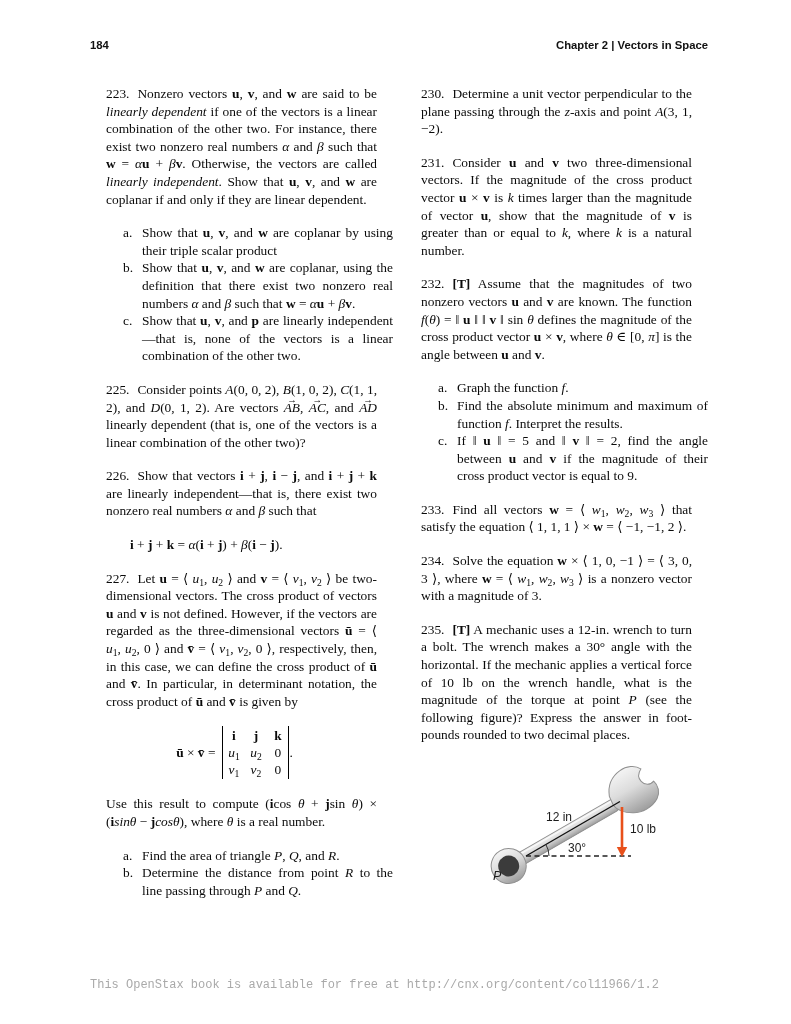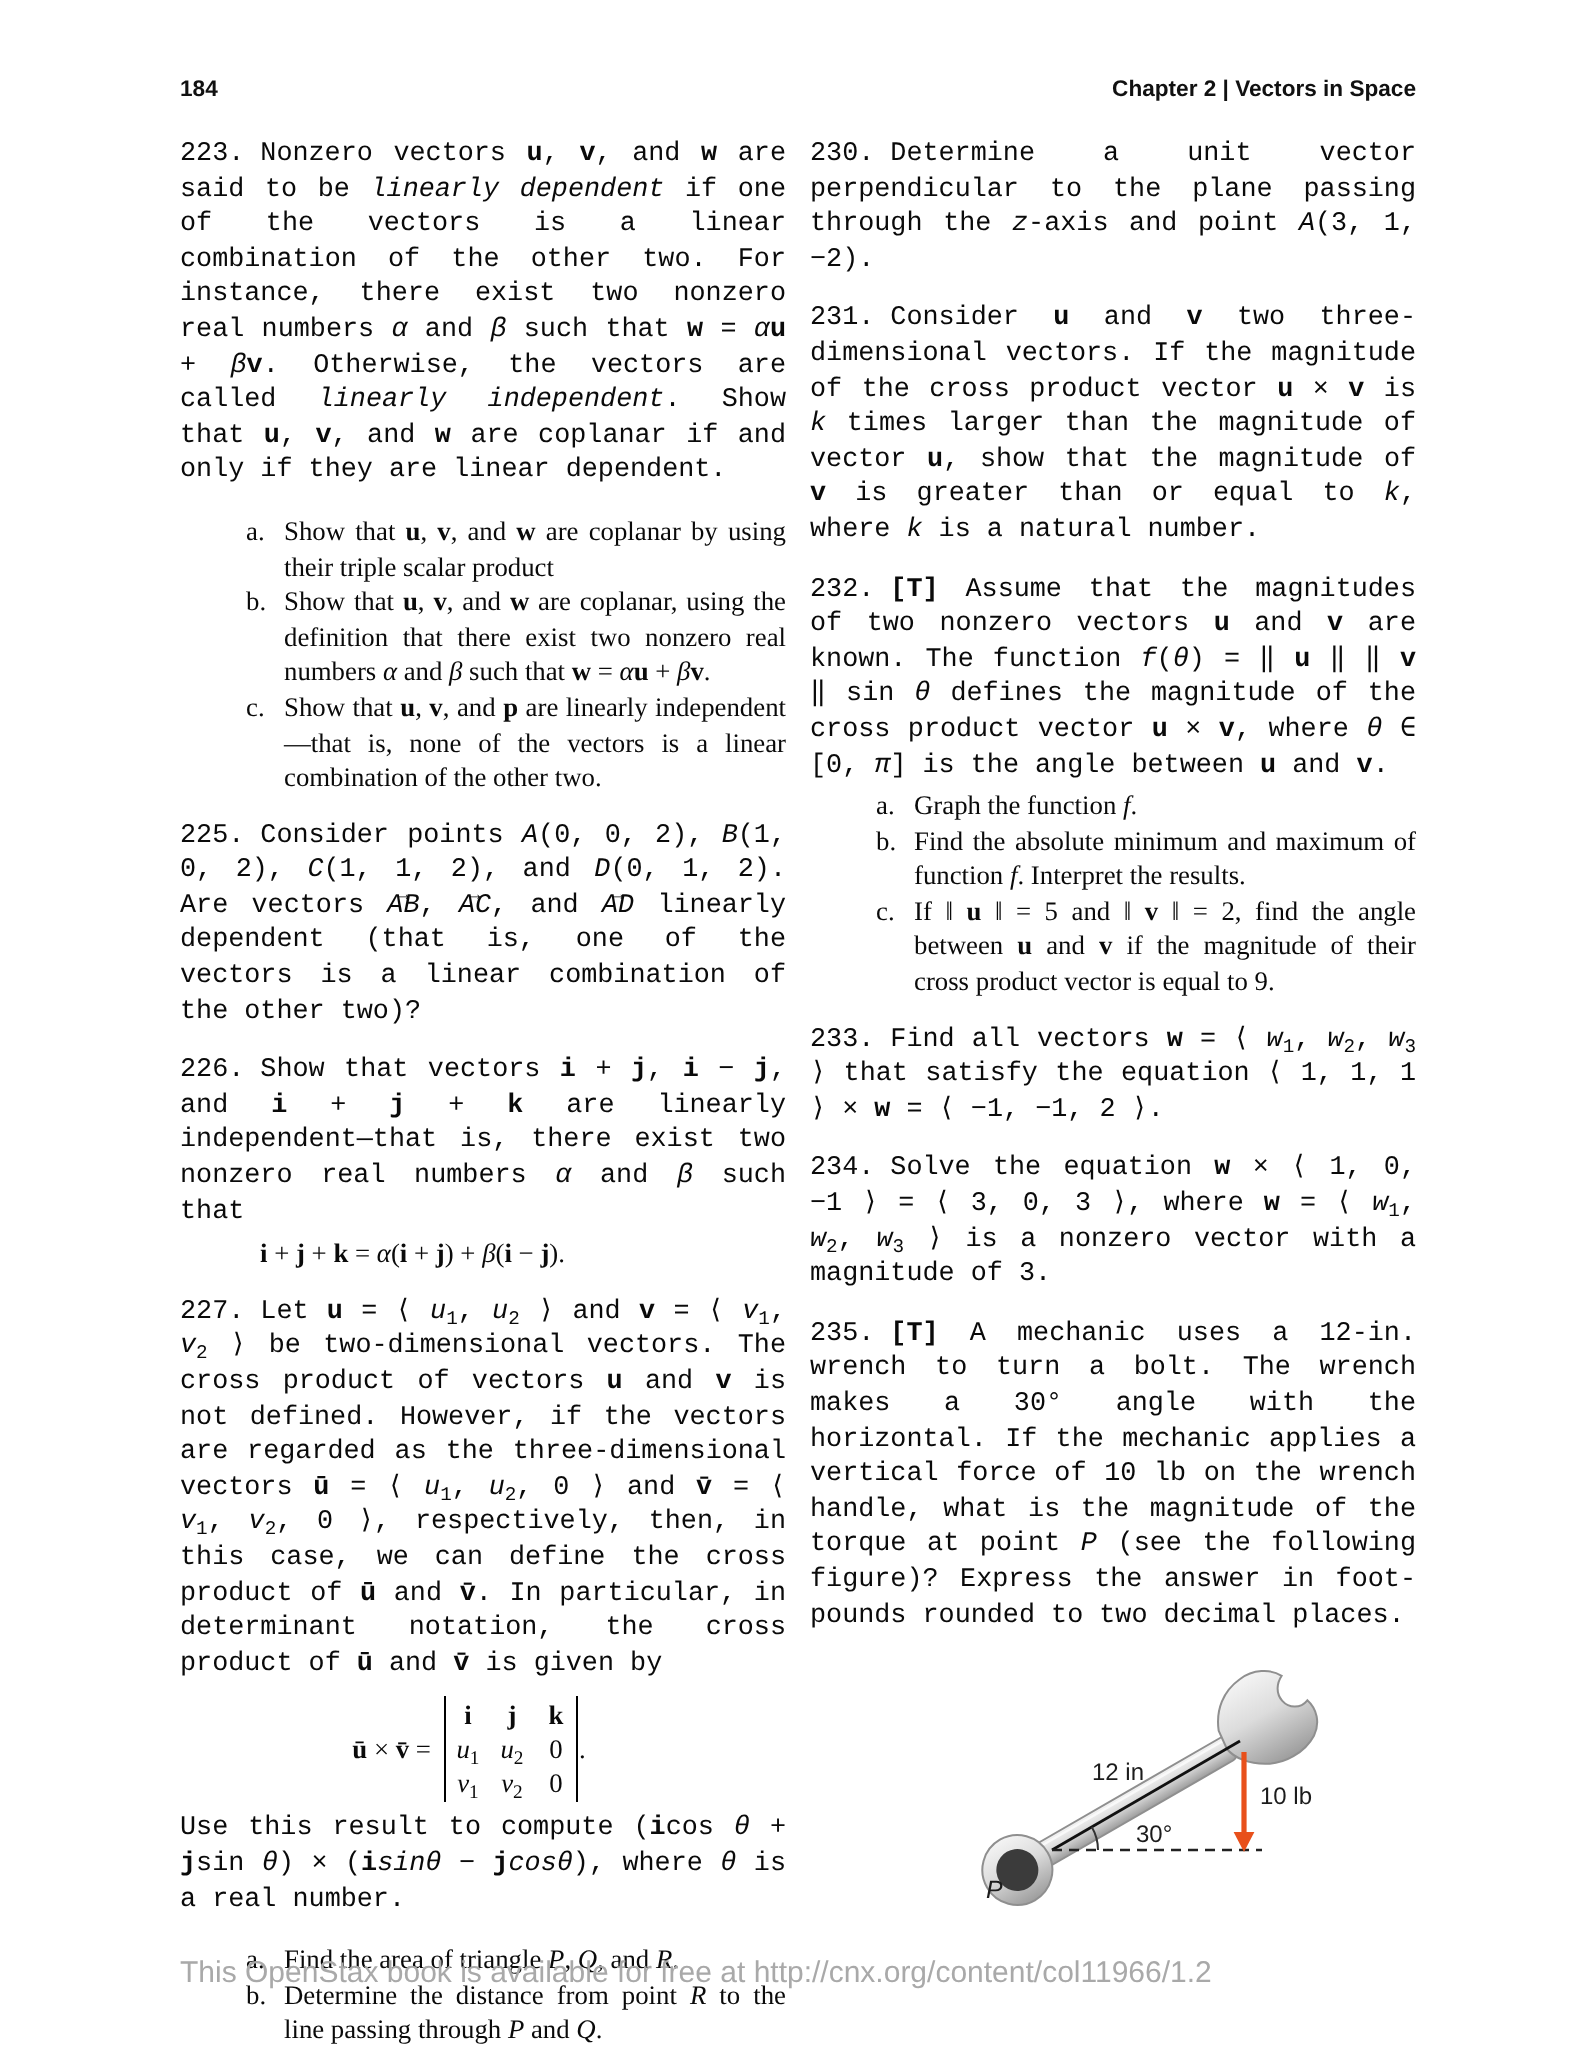--- a/index.html
+++ b/index.html
@@ -3,40 +3,40 @@
 <meta charset="utf-8">
 <style>
   html,body{margin:0;padding:0;background:#e9e9e9;}
   .page{position:relative;width:791px;height:1024px;background:#ffffff;margin:0 auto;
         font-family:"Liberation Serif","DejaVu Serif",serif;font-size:13.4px;color:#0a0a0a;overflow:hidden;}
   .hdr{position:absolute;top:29px;left:90px;width:618px;display:flex;justify-content:space-between;
        font-family:"Liberation Sans","DejaVu Sans",sans-serif;font-size:11.3px;font-weight:bold;color:#111;margin-top:10px;}
   .cols{position:absolute;top:69px;left:90px;width:618px;display:flex;gap:12px;}
   .col{width:303px;}
   .prob{margin:0 0 12px 0;}
-  .prob p{margin:0;text-align:justify;line-height:17.6px;font-family:Liberation Mono, monospace;}
+  .prob p{margin:16px;text-align:justify;line-height:17.6px;}
   .pnum{margin-right:8px;}
   .parts{margin:2px 0 0 33px;}
   .part{display:flex;line-height:17.6px;}
   .plabel{flex:0 0 19px;}
   .ptext{flex:1;text-align:justify;}
   .eqline{margin-top:3px;line-height:17.6px;margin-left:40px;}
   .eqrow{display:flex;align-items:center;justify-content:center;margin:7px 14px 5px 0;line-height:17px;}
   .det{display:inline-grid;grid-template-columns:repeat(3,auto);column-gap:9px;
        border-left:1.3px solid #000;border-right:1.3px solid #000;padding:1px 4px;margin-left:7px;
        text-align:center;line-height:17px;}
   .det span{min-width:13px;}
   sub{font-size:0.72em;vertical-align:-0.3em;line-height:0;}
   .vec{position:relative;display:inline-block;}
   .vec::before{content:"\2192";position:absolute;top:-0.66em;left:50%;transform:translateX(-50%);font-size:0.7em;}
   .fig{margin:8px 0 0 44px;text-align:right;}
   .figlabel{font-family:"Liberation Sans","DejaVu Sans",sans-serif;font-size:12px;fill:#1c1c1c;}
   .figlabel-italic{font-family:"Liberation Sans","DejaVu Sans",sans-serif;font-style:italic;font-size:12.5px;fill:#1c1c1c;}
-  .ftr{position:absolute;top:978px;left:90px;font-family:Liberation Sans, sans-serif;
-       font-size:15px;color:#a9a9a9;}
+  .ftr{position:absolute;top:978px;left:90px;font-family:Liberation Mono, monospace;
+       font-size:12px;color:#a9a9a9;}
 </style>
 </head>
 <body>
 
 <div class="page">
 
   <div class="hdr">
     <span>184</span>
     <span>Chapter 2 | Vectors in Space</span>
   </div>

